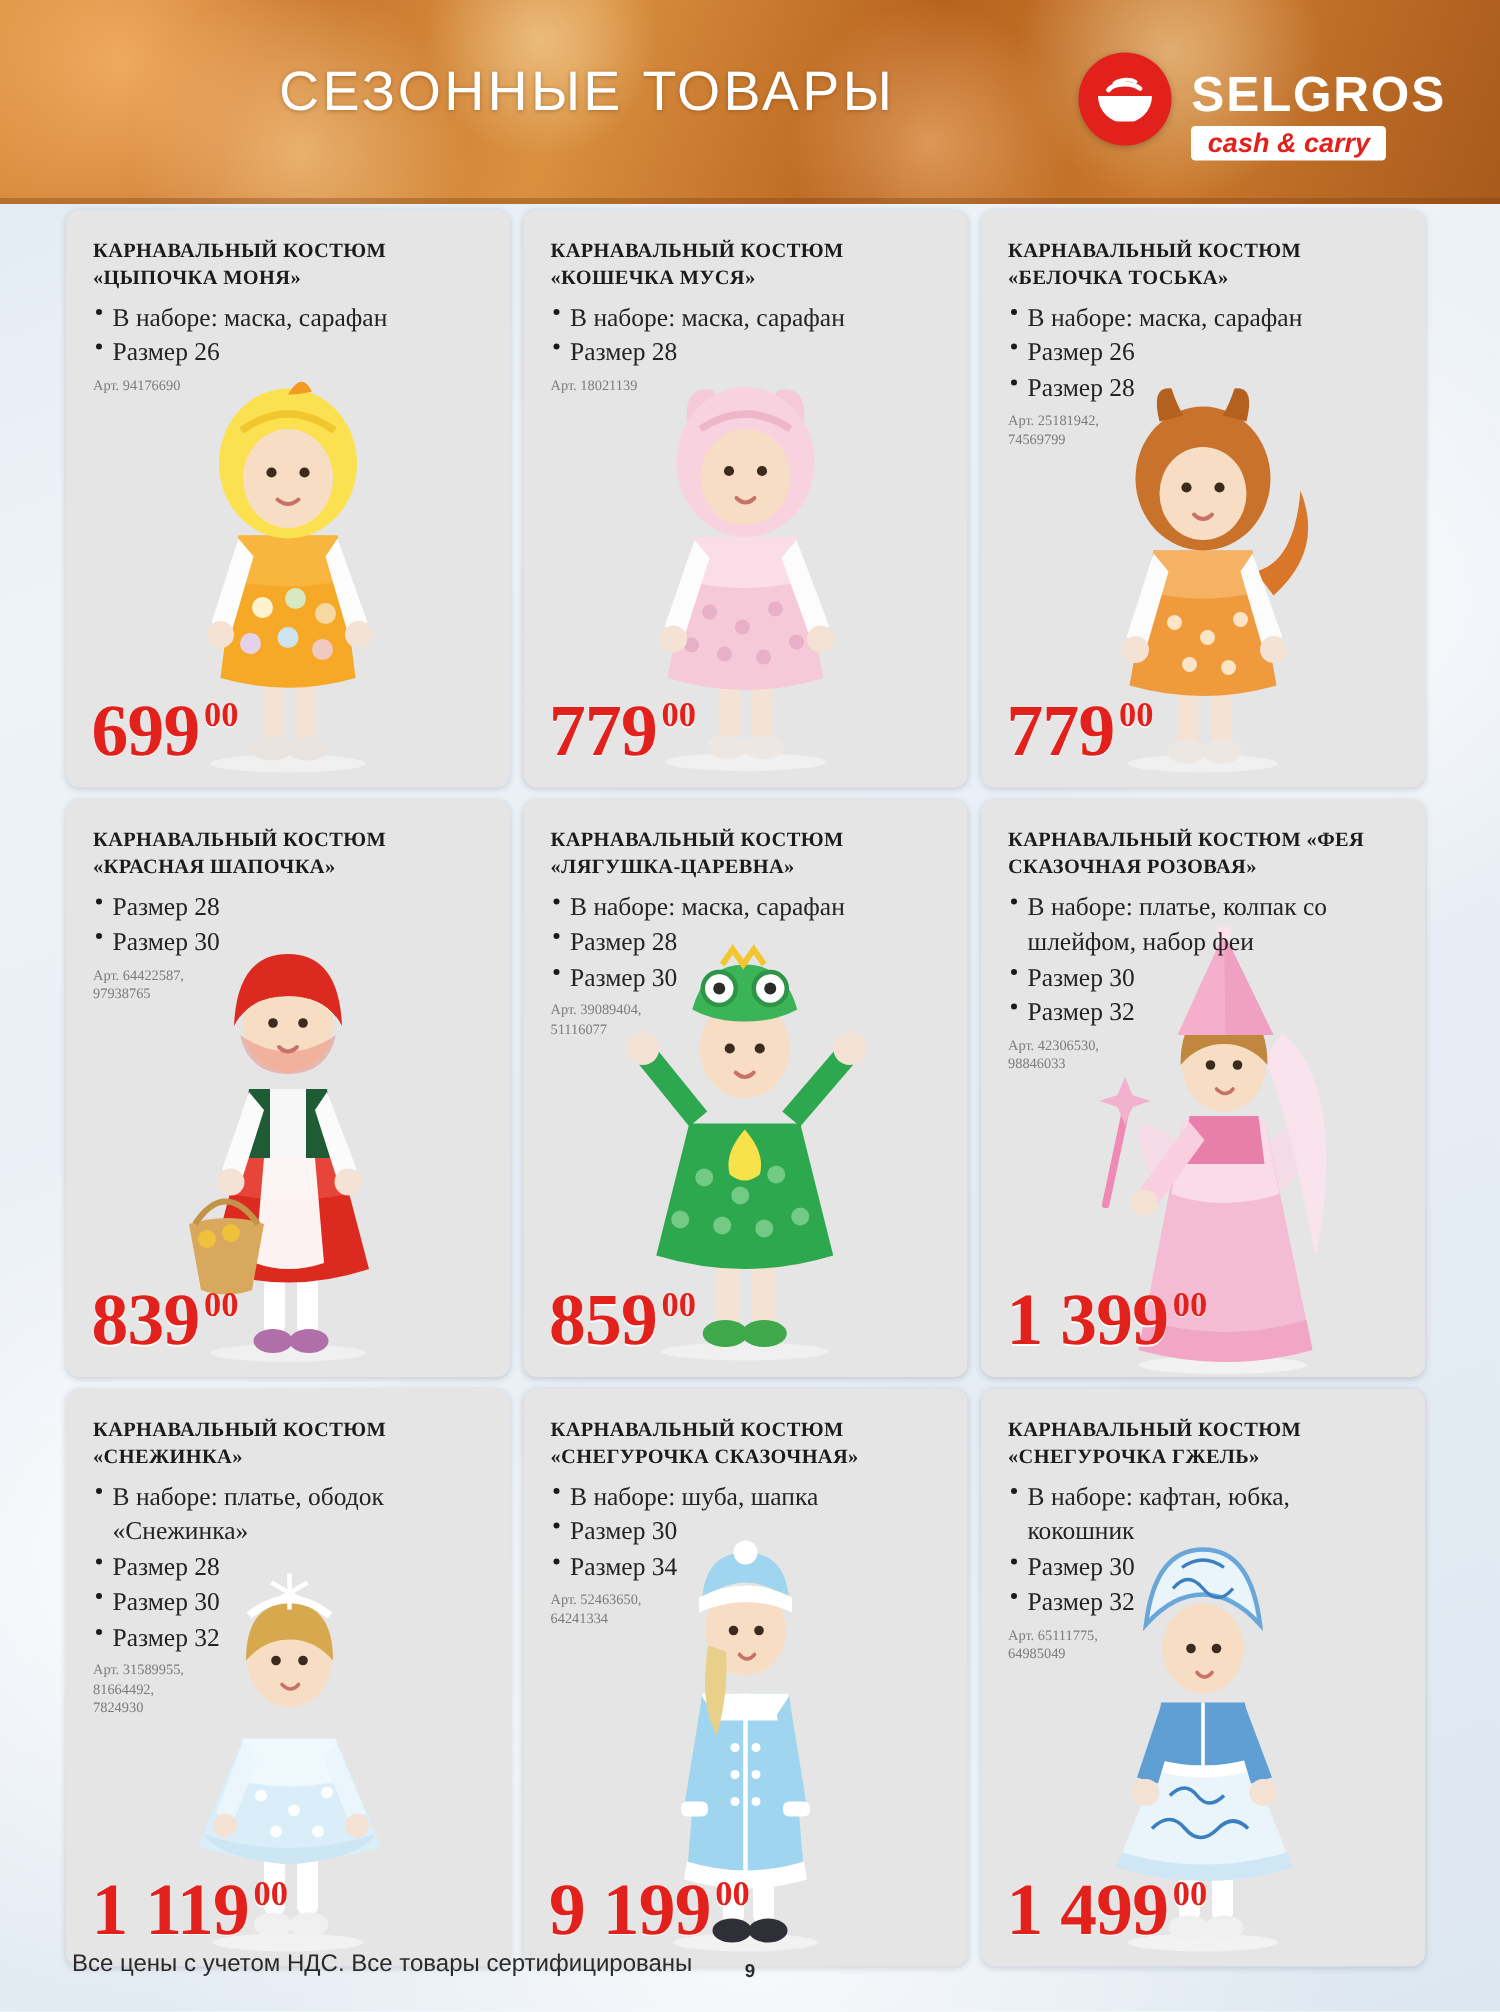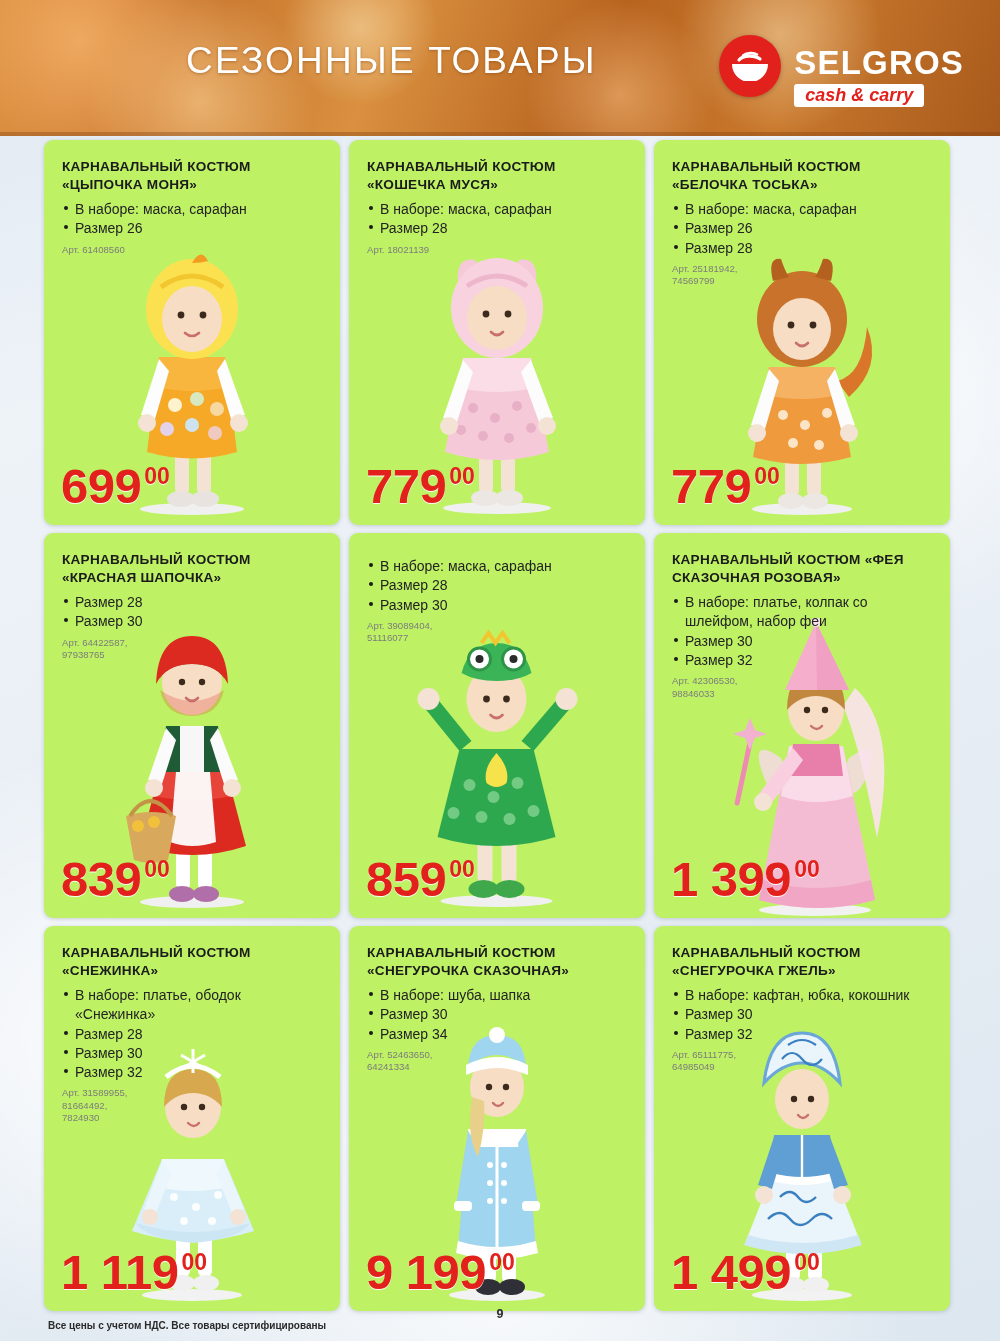--- a/index.html
+++ b/index.html
@@ -80,39 +80,40 @@
     left: 44px; top: 140px;
     width: 912px;
     display: grid;
     grid-template-columns: repeat(3, 296px);
     grid-template-rows: repeat(3, 385px);
     column-gap: 9px;
     row-gap: 8px;
   }
   .card {
     position: relative;
-    background: #bef264;
+    background: #e5e5e5;
     border-radius: 9px;
     box-shadow: 0 1px 4px rgba(90,100,115,0.28);
     overflow: hidden;
+    font-family: Liberation Serif, serif;
   }
   .card-text { padding: 18px 16px 0 18px; }
   .ptitle {
     font-size: 13.6px;
     font-weight: bold;
     color: #1b1b1b;
     letter-spacing: 0.25px;
     line-height: 1.32;
     text-transform: uppercase;
   }
   .feat { margin-top: 6px; list-style: none; }
   .feat li {
     position: relative;
     padding-left: 13px;
-    font-size: 14px;
+    font-size: 17px;
     color: #232323;
     line-height: 1.38;
   }
   .feat li:before {
     content: "";
     position: absolute; left: 2px; top: 6px;
     width: 4px; height: 4px; border-radius: 50%;
     background: #1b1b1b;
   }
   .art {
@@ -142,23 +143,23 @@
     align-items: flex-start;
     text-shadow: 0 1px 0 rgba(255,255,255,0.9);
     margin-top: 14px;
   }
   .price .rub { font-size: 49px; letter-spacing: -0.5px; }
   .price .kop { font-size: 23px; margin-left: 3px; margin-top: 3px; }
 
   
   .footer-note {
     position: absolute;
-    left: 48px; bottom: 10px;
-    font-size: 10px;
-    font-weight: bold;
+    left: 48px; bottom: 22px;
+    font-size: 16px;
+    font-weight: normal;
     color: #2a2a2a;
   }
   .page-num {
     position: absolute;
     left: 0; right: 0; bottom: 20px;
     text-align: center;
     font-size: 12.5px;
     font-weight: bold;
     color: #2a2a2a;
   }
@@ -218,21 +219,21 @@
         <path d="M88 96 q7 6 14 0" stroke="#c8706a" stroke-width="2.6" fill="none" stroke-linecap="round"></path>
         <path d="M64 50 q31 -22 62 0" stroke="#f2c62f" stroke-width="5" fill="none"></path>
       </svg>
     </div>
     <div class="card-text">
       <div class="ptitle">КАРНАВАЛЬНЫЙ КОСТЮМ «ЦЫПОЧКА МОНЯ»</div>
       <ul class="feat">
         <li>В наборе: маска, сарафан</li>
         <li>Размер 26</li>
       </ul>
-      <div class="art">Арт. 61408560</div>
+      <div class="art">Арт. 94176690</div>
     </div>
     <div class="price">
       <span class="rub">699</span>
       <span class="kop">00</span>
     </div>
   </div>
 
   <div class="card">
     <div class="photo">
       <svg class="fig" width="200" height="285" viewBox="0 0 200 285" aria-hidden="true">
@@ -418,20 +419,21 @@
         <path d="M101 90 q6 6 12 0" stroke="#c8706a" stroke-width="2.6" fill="none" stroke-linecap="round"></path>
         <path d="M72 48 q8 -30 35 -30 q27 0 35 30 q-14 8 -35 8 q-21 0 -35 -8 Z" fill="#3bb457"></path>
         <circle cx="90" cy="34" r="11" fill="#ffffff" stroke="#2e9447" stroke-width="3"></circle>
         <circle cx="124" cy="34" r="11" fill="#ffffff" stroke="#2e9447" stroke-width="3"></circle>
         <circle cx="90" cy="34" r="4" fill="#2b2b2b"></circle>
         <circle cx="124" cy="34" r="4" fill="#2b2b2b"></circle>
         <path d="M92 18 l7 -10 l7 10 l7 -10 l7 10" stroke="#f2c62f" stroke-width="4" fill="none"></path>
       </svg>
     </div>
     <div class="card-text">
+      <div class="ptitle">КАРНАВАЛЬНЫЙ КОСТЮМ «ЛЯГУШКА-ЦАРЕВНА»</div>
       <ul class="feat">
         <li>В наборе: маска, сарафан</li>
         <li>Размер 28</li>
         <li>Размер 30</li>
       </ul>
       <div class="art">Арт. 39089404,
 51116077</div>
     </div>
     <div class="price">
       <span class="rub">859</span>

